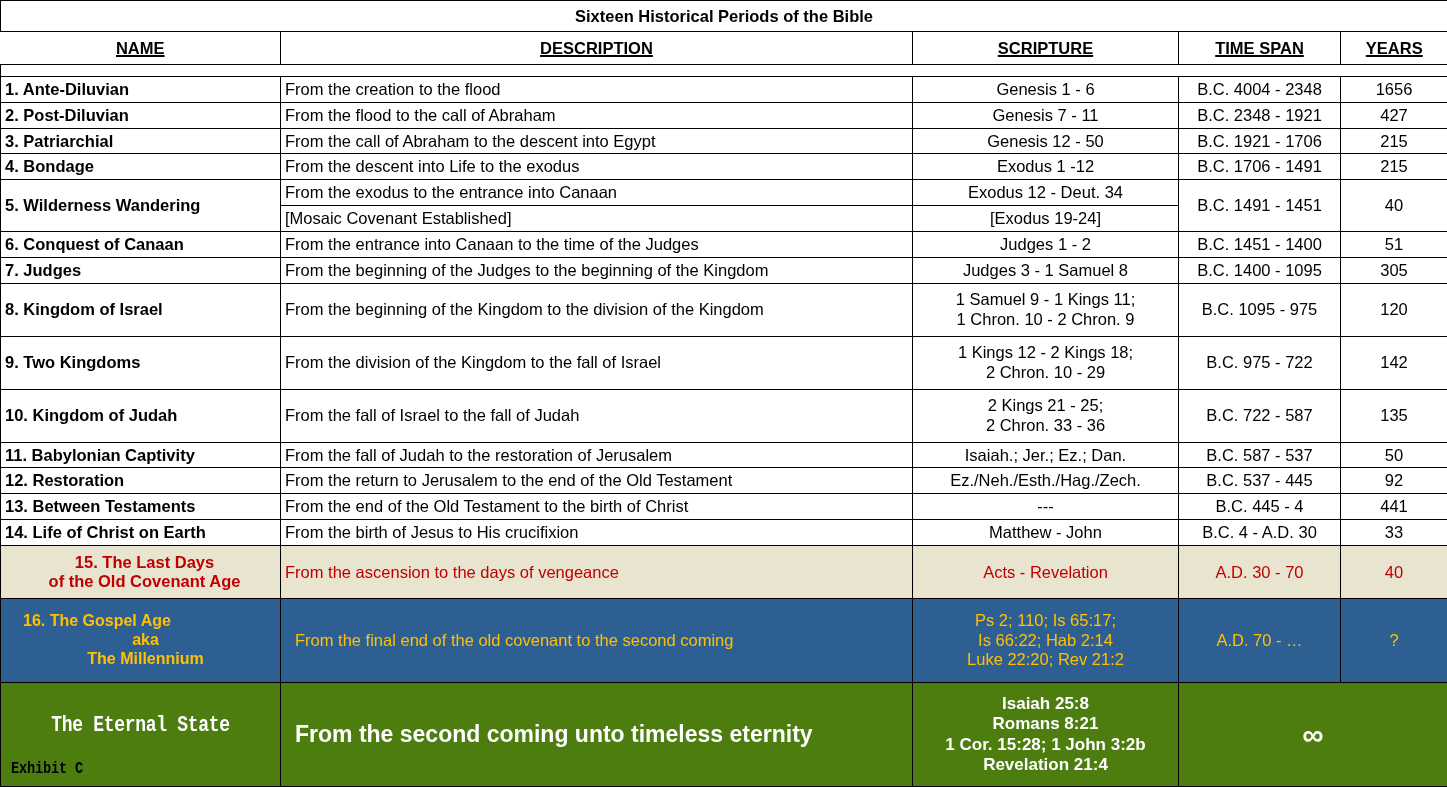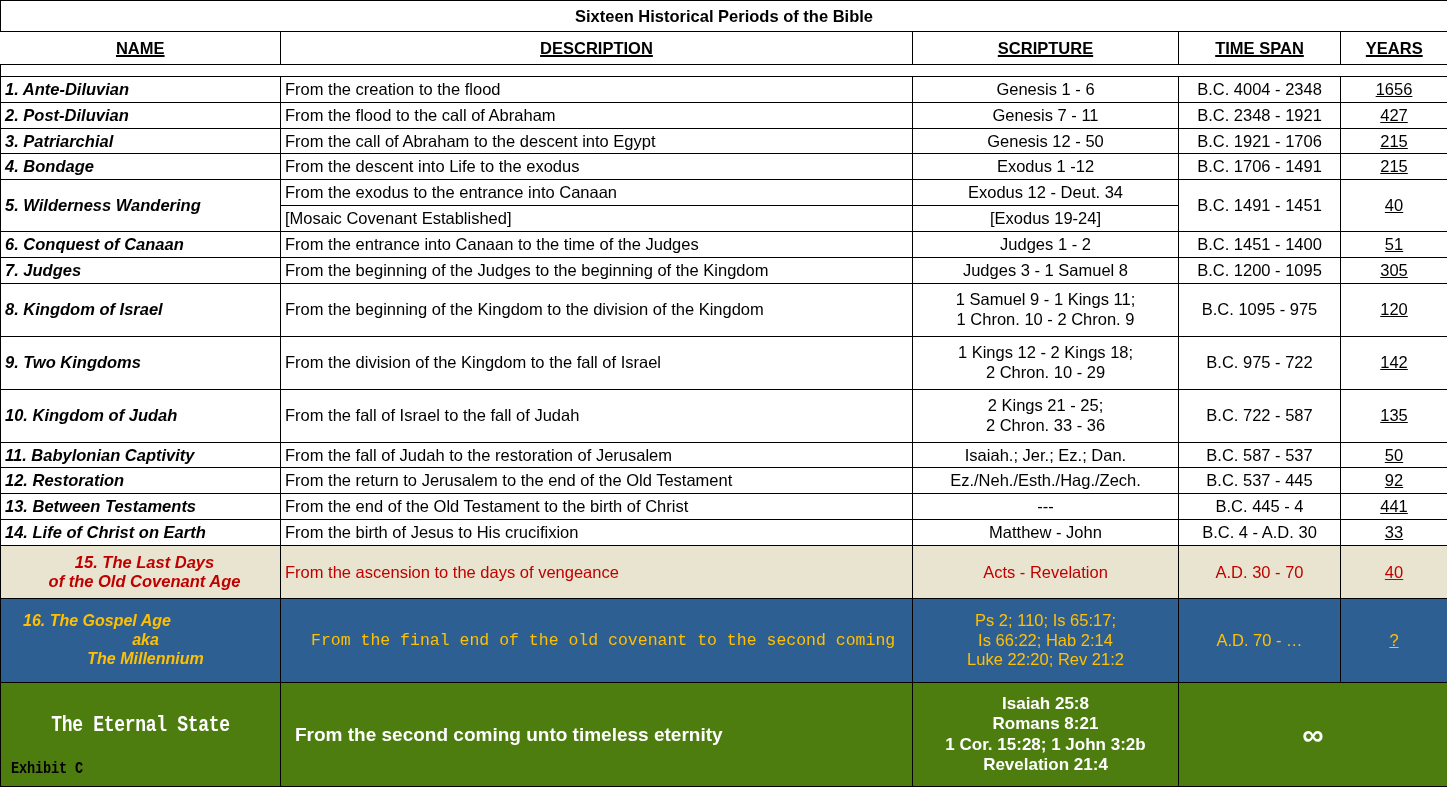--- a/index.html
+++ b/index.html
@@ -70,34 +70,33 @@
   td.grayband {
     background: #BFBFBF;
     height: 11px;
     padding: 0;
     border: none;
   }
 
   
   td.name {
     font-weight: bold;
-    font-style: italic;
     font-size: 17px;
     text-align: left;
     padding-left: 8px;
   }
   td.desc {
     text-align: left;
     padding-left: 8px;
     font-size: 16.5px;
   }
   td.scripture, td.timespan, td.years {
     text-align: center;
   }
-  td.years { font-size: 16.5px; text-decoration: underline; }
+  td.years { font-size: 16.5px; }
 
   .ml { line-height: 1.18; }
 
   
   tr.row15 td {
     background: #E8E4CF;
     color: #C00000;
   }
   tr.row15 td.name {
     text-align: center;
@@ -108,21 +107,21 @@
   
   tr.row16 td {
     background: #2E5F92;
     color: #FFC000;
   }
   tr.row16 td.name {
     text-align: center;
     font-size: 16px;
     padding-left: 14px;
   }
-  tr.row16 td.desc { padding-left: 30px; font-family: Liberation Mono, monospace; }
+  tr.row16 td.desc { padding-left: 14px; }
 
   
   tr.eternal td {
     background: #4d7c0f;
     color: #ffffff;
   }
   tr.eternal td.name {
     text-align: center;
     position: relative;
     font-style: normal;
@@ -144,21 +143,21 @@
     color: #000000;
     font-weight: bold;
     font-style: normal;
     font-size: 16px;
     transform: scaleX(0.85);
     transform-origin: left bottom;
     letter-spacing: -0.2px;
   }
   tr.eternal td.desc {
     font-weight: bold;
-    font-size: 19px;
+    font-size: 23px;
     padding-left: 14px;
   }
   tr.eternal td.scripture {
     font-weight: bold;
     font-size: 17px;
   }
   tr.eternal td.infinity {
     text-align: center;
     font-size: 30px;
     font-weight: bold;
@@ -244,21 +243,21 @@
       <td class="desc">From the entrance into Canaan to the time of the Judges</td>
       <td class="scripture">Judges 1 - 2</td>
       <td class="timespan">B.C. 1451 - 1400</td>
       <td class="years">51</td>
     </tr>
 
     <tr>
       <td class="name">7. Judges</td>
       <td class="desc">From the beginning of the Judges to the beginning of the Kingdom</td>
       <td class="scripture">Judges 3 - 1 Samuel 8</td>
-      <td class="timespan">B.C. 1200 - 1095</td>
+      <td class="timespan">B.C. 1400 - 1095</td>
       <td class="years">305</td>
     </tr>
 
     <tr style="height:53px">
       <td class="name">8. Kingdom of Israel</td>
       <td class="desc">From the beginning of the Kingdom to the division of the Kingdom</td>
       <td class="scripture ml">
         <div>1 Samuel 9 - 1 Kings 11;</div>
         <div>1 Chron. 10 - 2 Chron. 9</div>
       </td>

